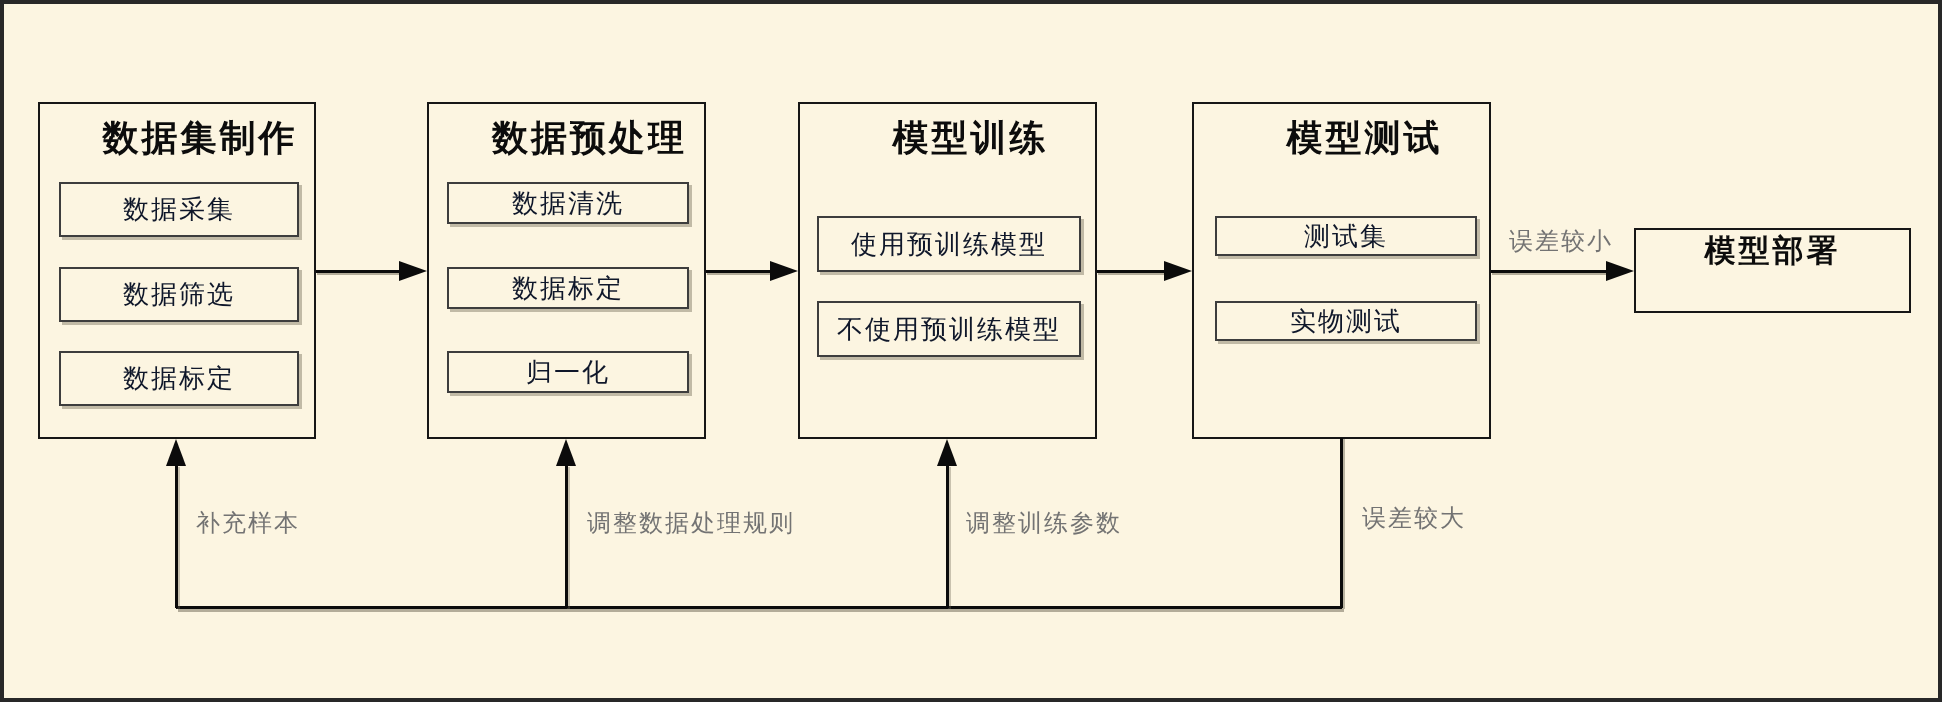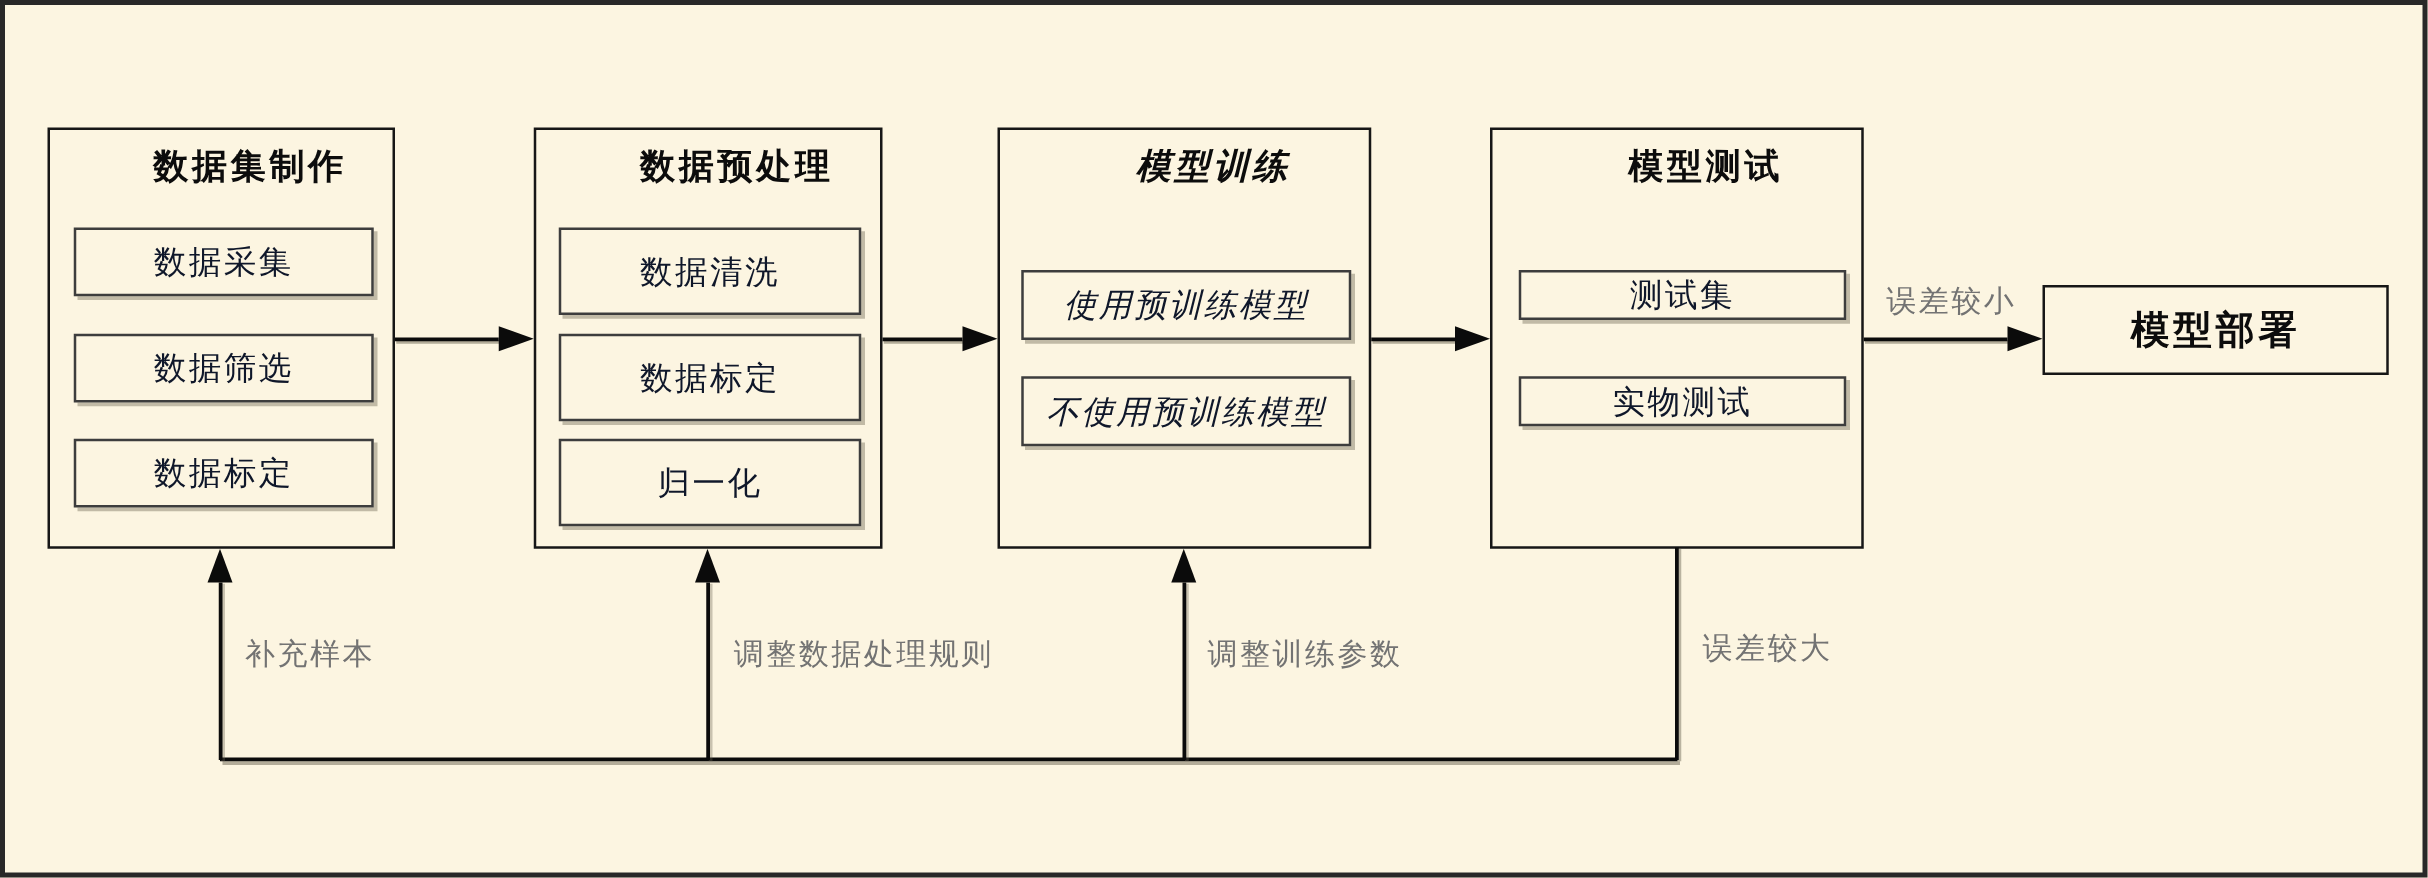--- a/index.html
+++ b/index.html
@@ -11,46 +11,46 @@
   }
   .canvas {
     position:relative; width:1942px; height:702px;
     background:#fcf5e1; border:4px solid #282828; overflow:hidden;
   }
 
   
   .stage { position:absolute; top:98px; height:337px; border:2px solid #161616; background:#fcf5e1; }
   #stage-0 { left:34px;   width:278px; }
   #stage-1 { left:423px;  width:279px;text-decoration:underline; }
-  #stage-2 { left:794px;  width:299px;font-style:italic; }
+  #stage-2 { left:794px;  width:299px; }
   #stage-3 { left:1188px; width:299px; }
   .stage-title {
     position:absolute; top:10px; left:0; right:0; text-align:center;
-    font-size:28px; font-weight:bold; letter-spacing:3px; color:#0c0c0c;margin-left:46px;
+    font-size:36px; font-weight:bold; letter-spacing:3px; color:#0c0c0c;margin-left:46px;
   }
 
   
   .sub {
     position:absolute; border:2px solid #3d3d3d; background:#fcf5e1;
     box-shadow:3px 3px 0 rgba(122,115,96,.45);
     display:flex; align-items:center; justify-content:center;
     font-size:26px; letter-spacing:2px; color:#0f172a; white-space:nowrap;
   }
   #stage-0 .sub { left:19px; width:240px; height:55px; }
-  #stage-1 .sub { left:18px; width:242px; height:70px; }
+  #stage-1 .sub { left:18px; width:242px; height:42px; }
   #stage-2 .sub { left:17px; width:264px; height:56px; }
   #stage-3 .sub { left:21px; width:262px; height:40px; }
   .r3a { top:78px; } .r3b { top:163px; } .r3c { top:247px; }
   .r2a { top:112px; } .r2b { top:197px;text-align:right; }
 
   
   .deploy {
-    position:absolute; left:1630px; top:224px; width:277px; height:72px;
+    position:absolute; left:1630px; top:224px; width:277px; height:85px;
     border:2px solid #161616; background:#fcf5e1;
-    display:flex; align-items:center; justify-content:center;
+    display:flex; justify-content:center;
     font-size:31px; font-weight:bold; letter-spacing:3px; color:#0c0c0c;
   }
 
   
   .harrow { position:absolute; top:257px; height:20px; display:flex; align-items:center; }
   #arrow-0 { left:312px;  width:111px; }
   #arrow-1 { left:702px;  width:92px; }
   #arrow-2 { left:1093px; width:95px; }
   #arrow-3 { left:1487px; width:143px; }
   .shaft { flex:1; height:3px; background:#0b0b0b; box-shadow:1px 2px 0 rgba(105,100,82,.5); }

